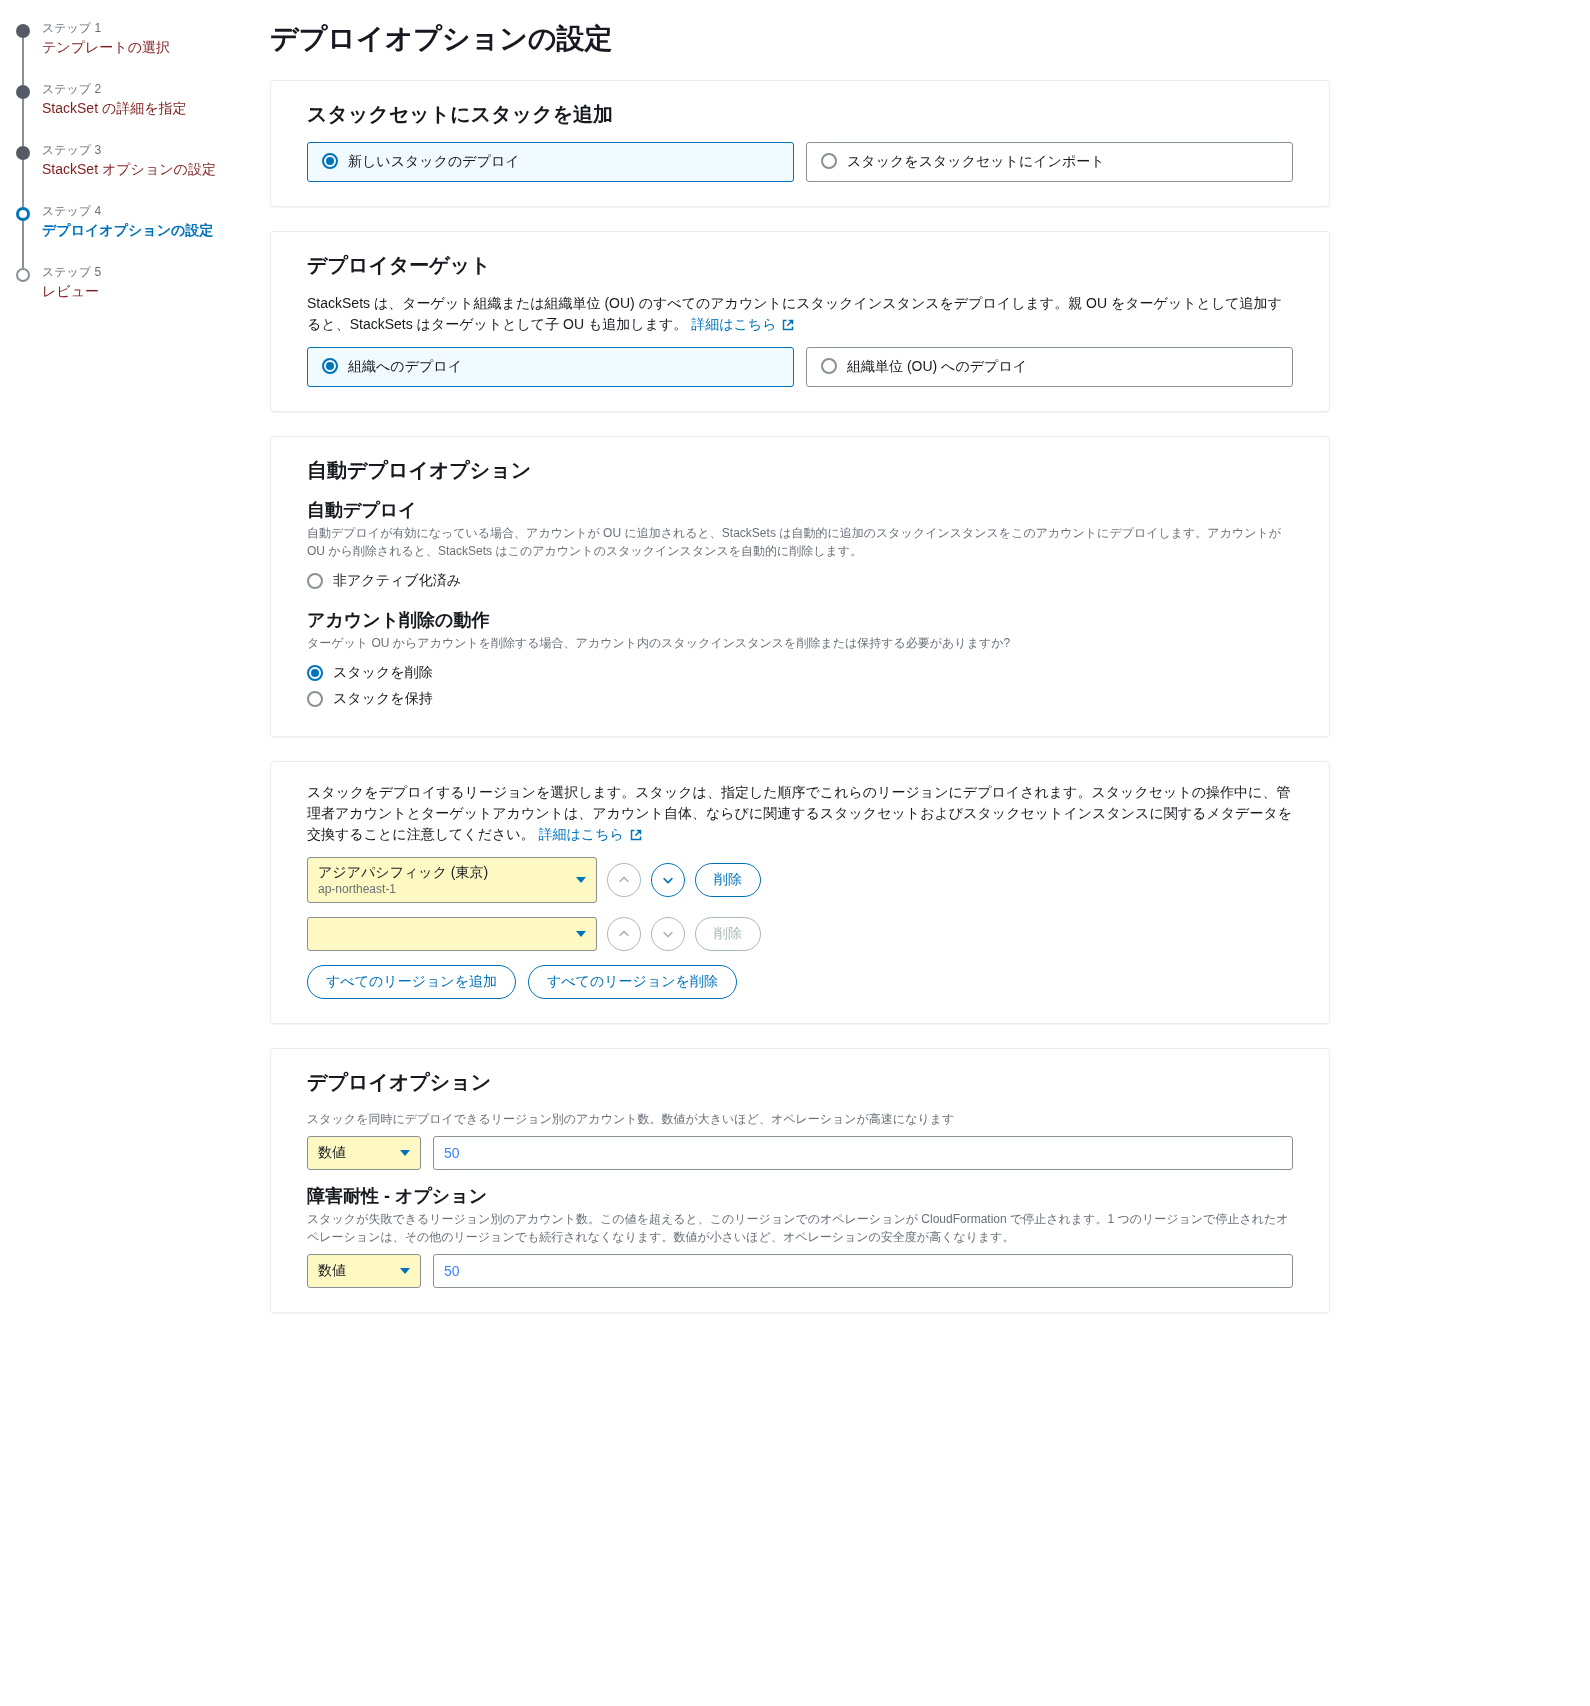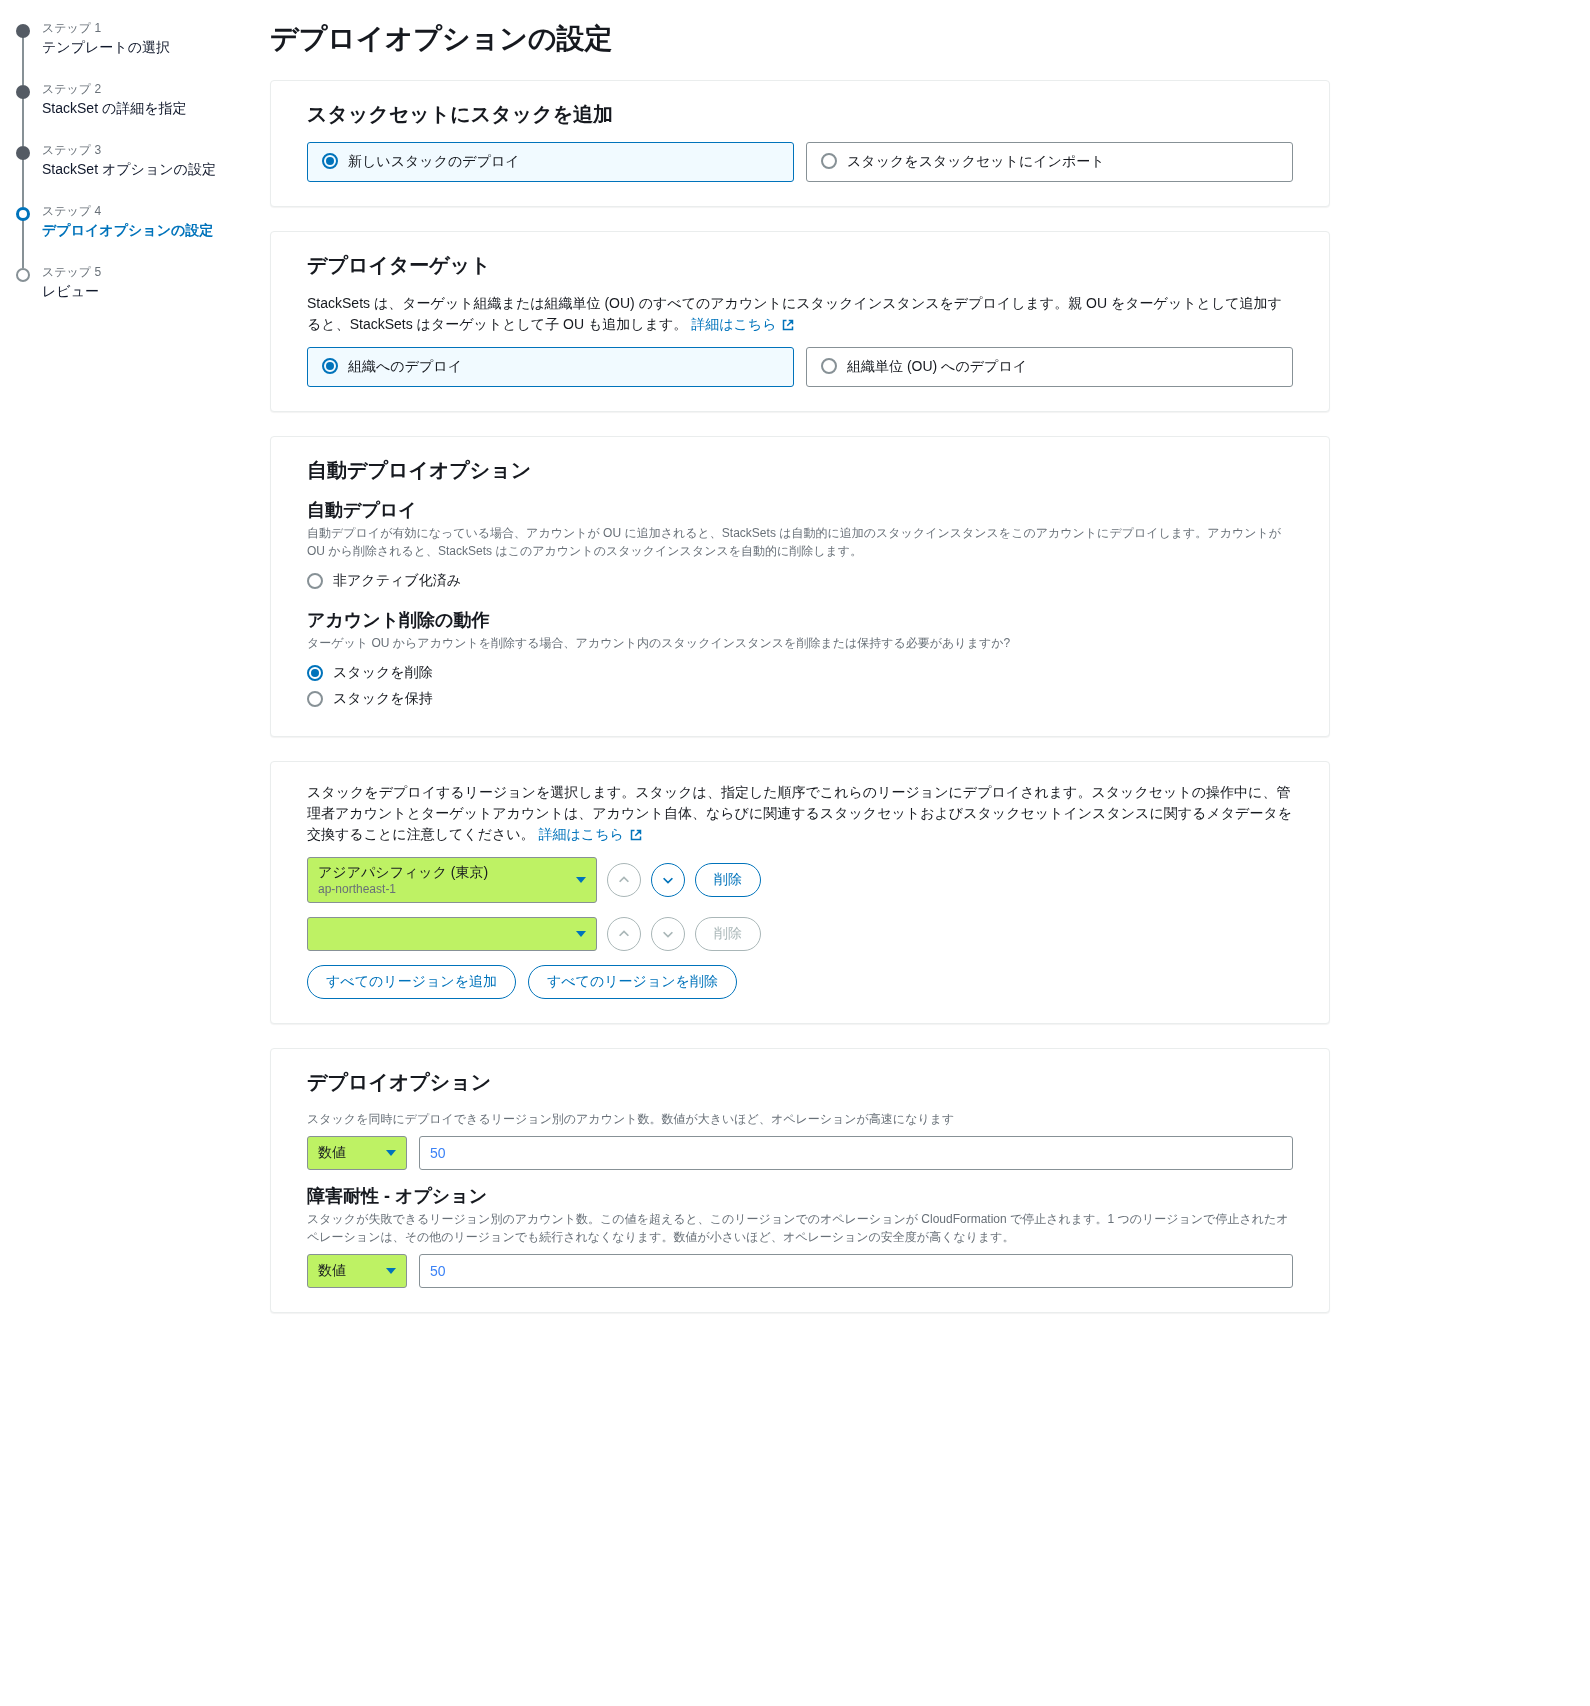--- a/index.html
+++ b/index.html
@@ -49,21 +49,21 @@
     background: #fff;
     border: 2px solid #879196;
   }
   .step-label-small {
     font-size: 12px;
     color: #687078;
     margin-bottom: 2px;
   }
   .step-label {
     font-size: 14px;
-    color: #0f172a;
+    color: #7f1d1d;
   }
   .step.current .step-label {
     color: #0073bb;
     font-weight: 700;
   }
 
   
   .main { flex: 1; max-width: 1060px; }
   h1.page-title {
     font-size: 28px;
@@ -163,21 +163,21 @@
     border-radius: 50%; background: #0073bb;
   }
 
   
   .select {
     border: 1px solid #879196;
     border-radius: 3px;
     padding: 6px 32px 6px 10px;
     min-height: 34px;
     position: relative;
-    background: #bef264;
+    background: #fef9c3;
     cursor: pointer;
     display: flex;
     flex-direction: column;
     justify-content: center;
   }
   .select .caret {
     position: absolute;
     right: 10px; top: 50%;
     transform: translateY(-50%);
     width: 0; height: 0;
@@ -227,21 +227,21 @@
   .icon-btn.disabled { border-color: #aab7b8; color: #aab7b8; cursor: default; }
   .icon-btn svg { width: 14px; height: 14px; }
 
   .region-row {
     display: flex; align-items: center; gap: 10px;
     margin-bottom: 14px;
   }
   .region-row .select { width: 290px; min-height: 44px; }
 
   .row { display: flex; gap: 12px; align-items: center; }
-  .row .select.small { width: 100px; }
+  .row .select.small { width: 114px; }
   .row .text-input { flex: 1; }
 </style>
 </head>
 <body>
 
 <nav class="stepper">
   <div class="step">
     <span class="step-dot done"></span>
     <div class="step-label-small">ステップ 1</div>
     <div class="step-label">テンプレートの選択</div>

